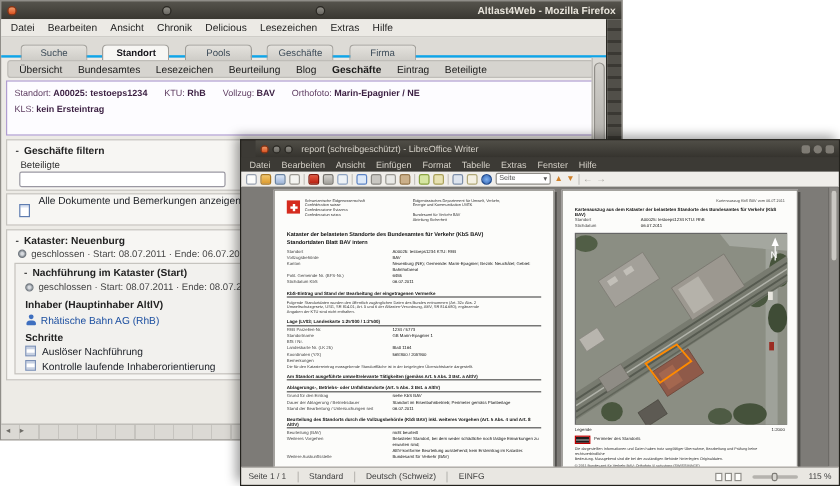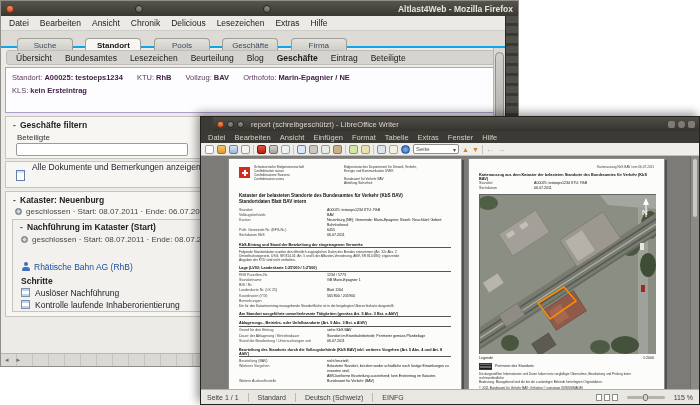--- a/index.html
+++ b/index.html
@@ -208,20 +208,21 @@
       <span class="doc-ico"></span>
       <span class="linktxt">Alle Dokumente und Bemerkungen anzeigen</span>
     </div>
 
     <div class="ff-box f-kat">
       <div class="boxhdr"><span class="tog">-</span><span>Kataster: Neuenburg</span></div>
       <div class="statrow" style="left:9px; top:15px"><span class="closed-ico"></span><span>geschlossen · Start: 08.07.2011 · Ende: 06.07.2011</span></div>
       <div class="kat-inner">
         <div class="boxhdr" style="padding-top:2px"><span class="tog">-</span><span>Nachführung im Kataster (Start)</span></div>
         <div class="statrow" style="left:8px; top:15px"><span class="closed-ico"></span><span>geschlossen · Start: 08.07.2011 · Ende: 08.07.2011</span></div>
+        <div class="subhdr" style="left:8px; top:29px">Inhaber (Hauptinhaber AltlV)</div>
         <div class="statrow" style="left:8px; top:42px"><span class="person-ico"></span><span class="inhaber-link">Rhätische Bahn AG (RhB)</span></div>
         <div class="subhdr" style="left:8px; top:56px">Schritte</div>
         <div class="statrow" style="left:8px; top:68px; right:8px"><span class="task-ico"></span><span class="steptxt">Auslöser Nachführung</span><span class="check" style="top:0">✓</span></div>
         <div class="statrow" style="left:8px; top:80px; right:8px"><span class="task-ico"></span><span class="steptxt">Kontrolle laufende Inhaberorientierung</span><span class="check" style="top:0">✓</span></div>
       </div>
     </div>
 
     <div class="ff-vscroll">
         <div class="ff-vthumb"></div>
       </div>

